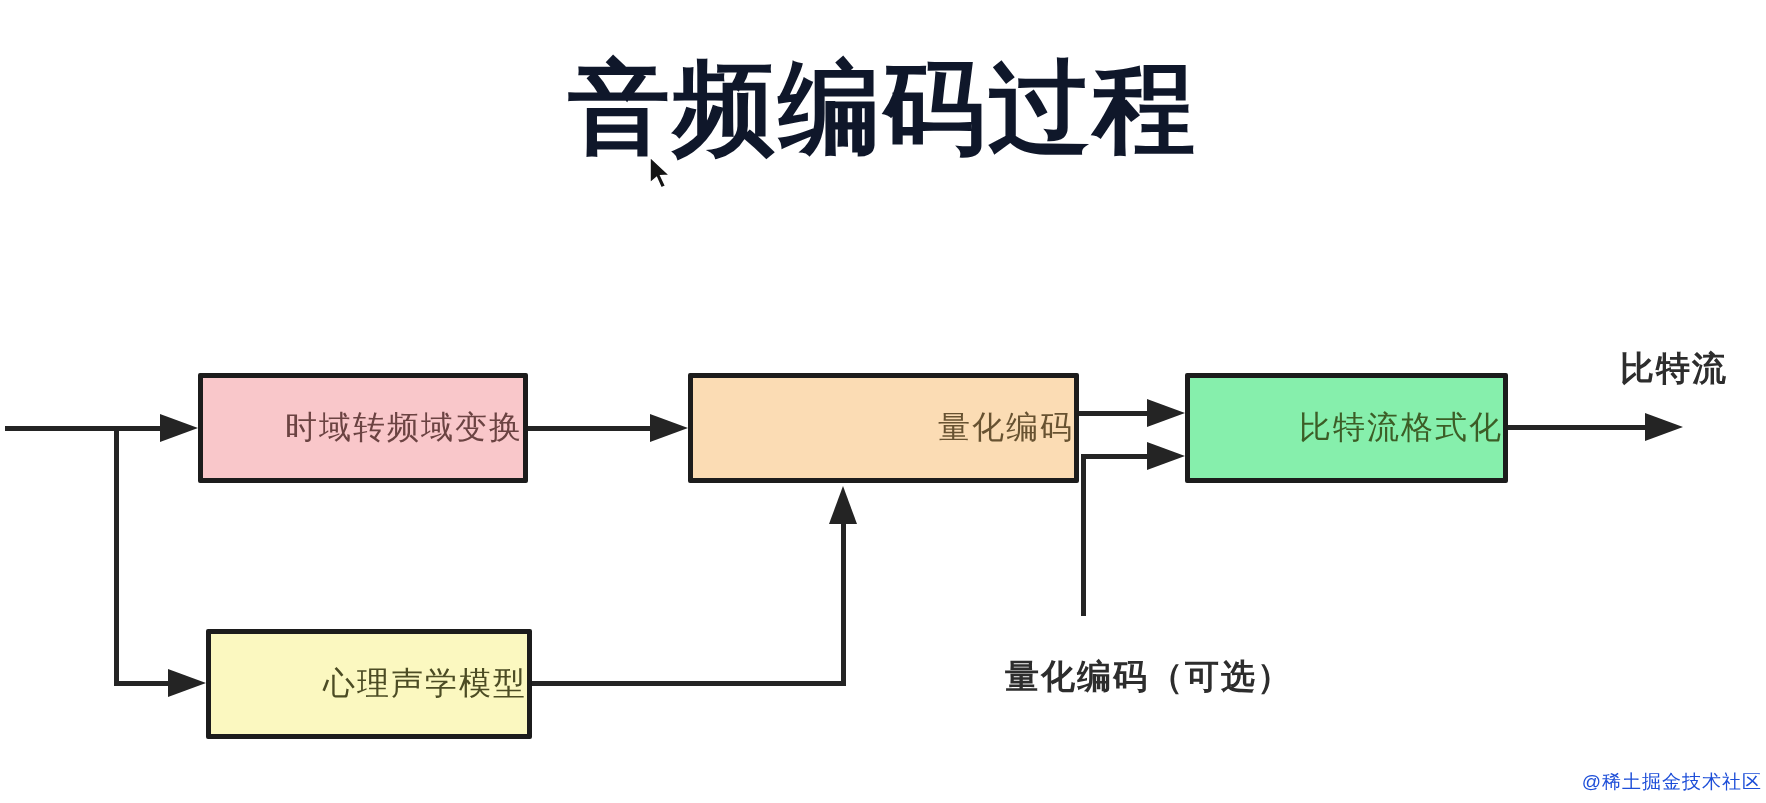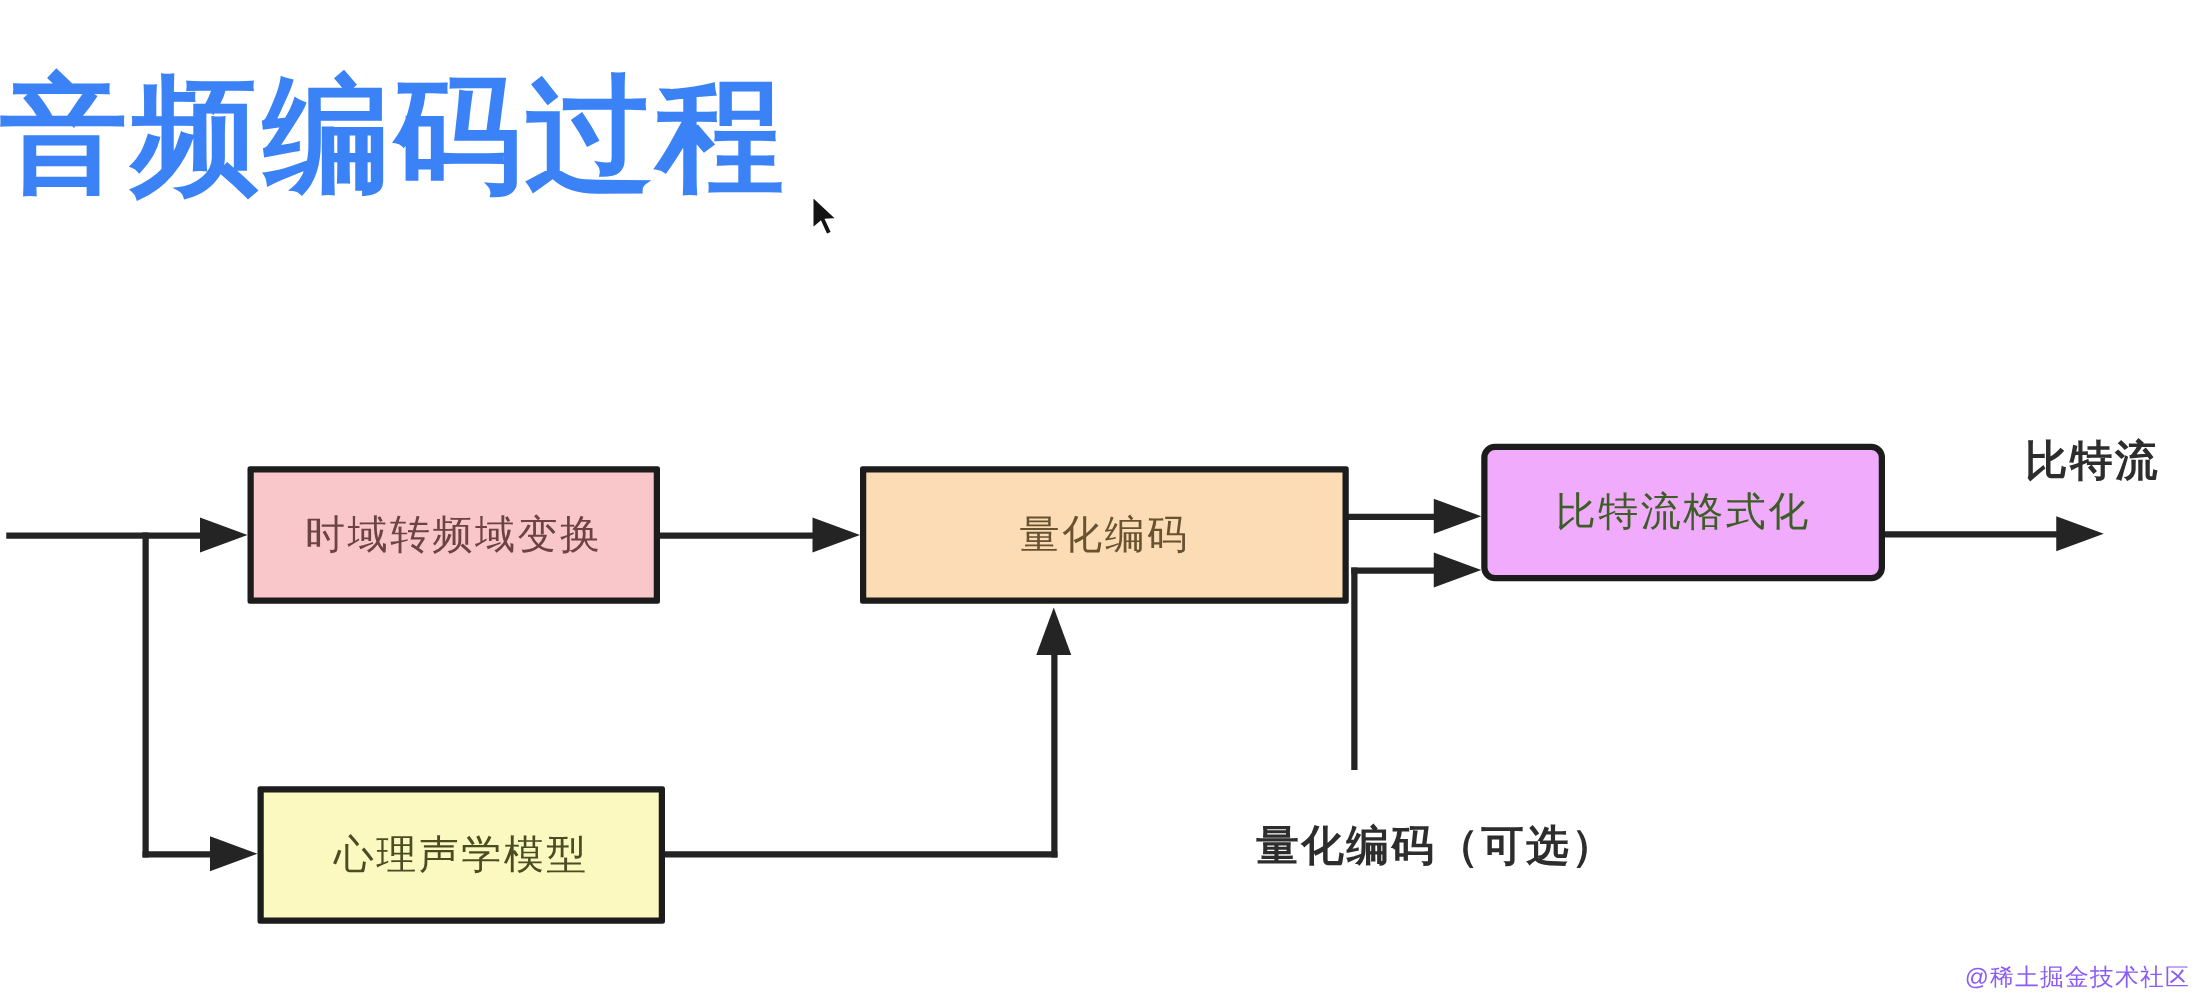--- a/index.html
+++ b/index.html
@@ -4,55 +4,56 @@
 <style>
   html,body{margin:0;padding:0;background:#ffffff;}
   #stage{
     position:relative;width:1766px;height:803px;overflow:hidden;
     background:#ffffff;
     font-family:"Liberation Sans", sans-serif;
   }
   
   .title{
     position:absolute;top:52px;left:0;width:100%;
+    text-align:center;
     font-size:102px;line-height:1.1;font-weight:900;
-    color:#3b82f6;letter-spacing:3px;
+    color:#0f172a;letter-spacing:3px;
   }
   
   .node{
     position:absolute;box-sizing:border-box;
     border:5px solid #1c1c1c;border-radius:2px;
-    display:flex;align-items:center;justify-content:center;
+    display:flex;align-items:center;justify-content:flex-end;
     font-size:32px;font-weight:500;letter-spacing:2px;
   }
   .node-transform {left:198px; top:373px; width:330px; height:110px; background:#f9c7ca; color:#6b4342;}
   .node-quantize  {left:688px; top:373px; width:391px; height:110px; background:#fbdcb4; color:#675231;}
-  .node-format    {left:1185px;top:355px; width:323px; height:110px; background:#f0abfc; color:#3c5d26;border-radius:11px;}
+  .node-format    {left:1185px;top:373px; width:323px; height:110px; background:#86efac; color:#3c5d26;}
   .node-psycho    {left:206px; top:629px; width:326px; height:110px; background:#fbf8c0; color:#4c4c24;}
   
   .h-line,.v-line{position:absolute;background:#242424;}
   .h-line{height:5px;}
   .v-line{width:5px;}
   .arrow-right{
     position:absolute;width:0;height:0;
     border-top:14px solid transparent;border-bottom:14px solid transparent;
     border-left:38px solid #242424;
   }
   .arrow-up{
     position:absolute;width:0;height:0;
     border-left:14px solid transparent;border-right:14px solid transparent;
     border-bottom:38px solid #242424;
   }
   
   .flow-label{position:absolute;font-size:34px;color:#2d2d2d;letter-spacing:2px;font-weight:bold;}
   .label-output{left:1620px;top:346px;}
   .label-aux{left:1005px;top:654px;}
   .watermark{
-    position:absolute;right:14px;bottom:8px;
-    font-size:19px;color:#8b5cf6;letter-spacing:1px;
+    position:absolute;right:4px;bottom:8px;
+    font-size:19px;color:#1d4ed8;letter-spacing:1px;
   }
   .cursor{position:absolute;left:648px;top:156px;}
 </style>
 </head>
 <body>
 
 <div id="stage">
 
   <div class="title">音频编码过程</div>
 

